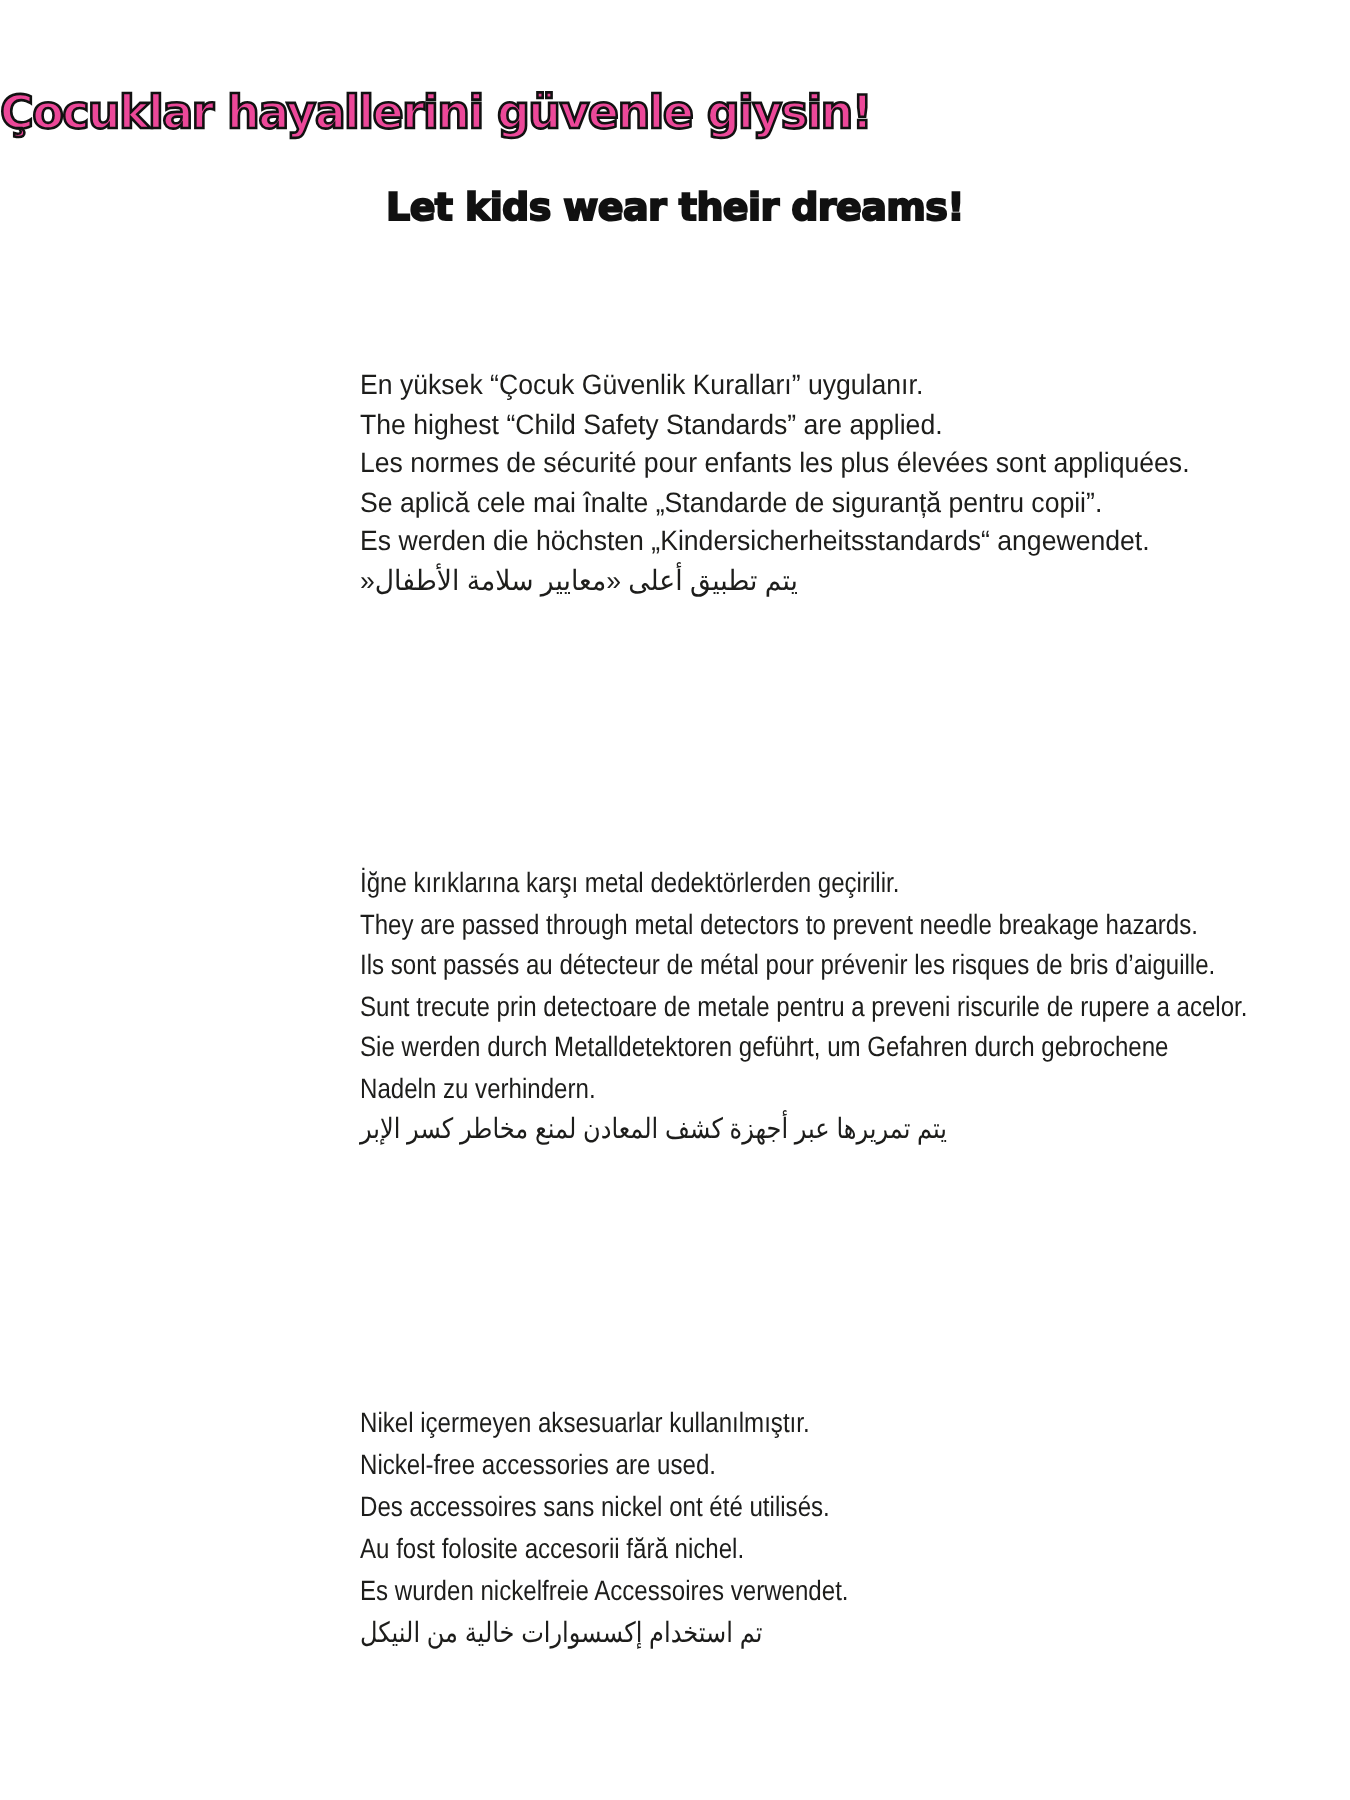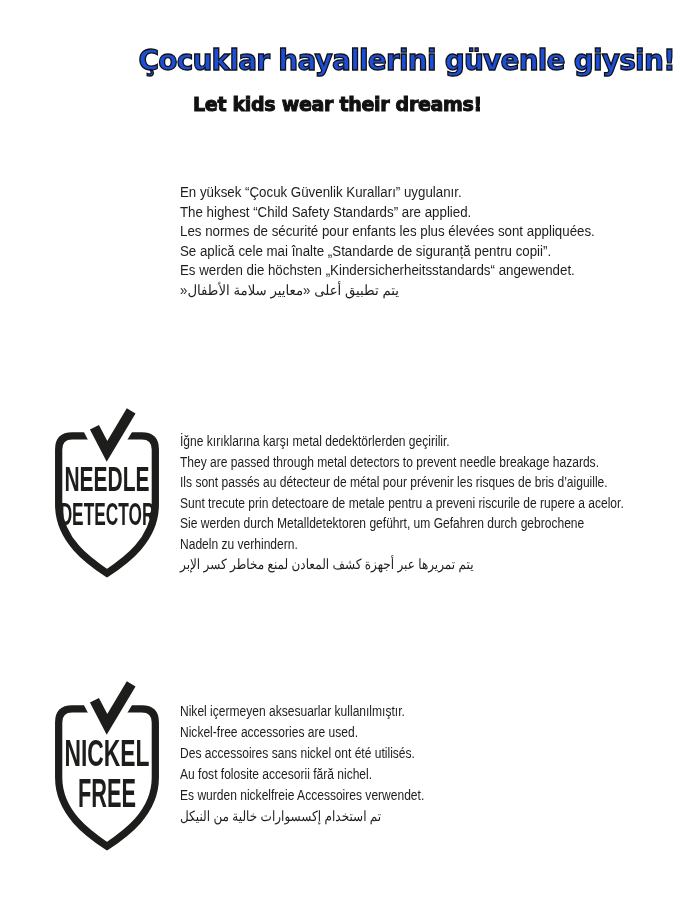--- a/index.html
+++ b/index.html
@@ -10,26 +10,26 @@
     background: #ffffff;
     overflow: hidden;
     font-family: "Liberation Sans", sans-serif;
     color: #1d1d1b;
   }
   .title {
     position: absolute;
     top: 44px;
     left: 0;
     width: 675px;
-    text-align: right;
+    text-align: left;
     font-family: "DejaVu Sans", "Liberation Sans", sans-serif;
     font-weight: bold;
-    font-size: 28px;
+    font-size: 23px;
     letter-spacing: -0.8px;
-    color: #1d4ed8;
+    color: #ec4899;
     -webkit-text-stroke: 1.3px #111111;
     white-space: nowrap;
   }
   .subtitle {
     position: absolute;
     top: 93px;
     left: 0;
     width: 675px;
     text-align: center;
     font-family: "DejaVu Sans", "Liberation Sans", sans-serif;
@@ -73,48 +73,30 @@
 
   <div class="tblock tblock-1">
     <div class="tline">En yüksek “Çocuk Güvenlik Kuralları” uygulanır.</div>
     <div class="tline">The highest “Child Safety Standards” are applied.</div>
     <div class="tline">Les normes de sécurité pour enfants les plus élevées sont appliquées.</div>
     <div class="tline">Se aplică cele mai înalte „Standarde de siguranță pentru copii”.</div>
     <div class="tline">Es werden die höchsten „Kindersicherheitsstandards“ angewendet.</div>
     <div class="tline" dir="rtl">يتم تطبيق أعلى «معايير سلامة الأطفال«</div>
   </div>
 
-  <div class="badge badge-needle">
-    <svg viewBox="0 0 120 180">
-      <path d="M60,173 C42,161 10,139 10,102 L10,45 Q10,31 24,31 L96,31 Q110,31 110,45 L110,102 C110,139 78,161 60,173 Z" fill="none" stroke="#1d1d1b" stroke-width="7.5"></path>
-      <polyline points="47,22 60,47 85,5" fill="none" stroke="#ffffff" stroke-width="24" stroke-linecap="round" stroke-linejoin="round"></polyline>
-      <polyline points="47,22 60,47 85,5" fill="none" stroke="#1d1d1b" stroke-width="10.5"></polyline>
-      <text x="60" y="88" text-anchor="middle" font-weight="bold" font-size="36" textLength="88" lengthAdjust="spacingAndGlyphs" fill="#1d1d1b" font-family="&quot;Liberation Sans&quot;, sans-serif">NEEDLE</text>
-      <text x="60" y="123" text-anchor="middle" font-weight="bold" font-size="32" textLength="98" lengthAdjust="spacingAndGlyphs" fill="#1d1d1b" font-family="&quot;Liberation Sans&quot;, sans-serif">DETECTOR</text>
-    </svg>
-  </div>
   <div class="tblock tblock-2">
     <div class="tline">İğne kırıklarına karşı metal dedektörlerden geçirilir.</div>
     <div class="tline">They are passed through metal detectors to prevent needle breakage hazards.</div>
     <div class="tline">Ils sont passés au détecteur de métal pour prévenir les risques de bris d’aiguille.</div>
     <div class="tline">Sunt trecute prin detectoare de metale pentru a preveni riscurile de rupere a acelor.</div>
     <div class="tline">Sie werden durch Metalldetektoren geführt, um Gefahren durch gebrochene</div>
     <div class="tline">Nadeln zu verhindern.</div>
     <div class="tline" dir="rtl">يتم تمريرها عبر أجهزة كشف المعادن لمنع مخاطر كسر الإبر</div>
   </div>
 
-  <div class="badge badge-nickel">
-    <svg viewBox="0 0 120 180">
-      <path d="M60,173 C42,161 10,139 10,102 L10,45 Q10,31 24,31 L96,31 Q110,31 110,45 L110,102 C110,139 78,161 60,173 Z" fill="none" stroke="#1d1d1b" stroke-width="7.5"></path>
-      <polyline points="47,22 60,47 85,5" fill="none" stroke="#ffffff" stroke-width="24" stroke-linecap="round" stroke-linejoin="round"></polyline>
-      <polyline points="47,22 60,47 85,5" fill="none" stroke="#1d1d1b" stroke-width="10.5"></polyline>
-      <text x="60" y="90" text-anchor="middle" font-weight="bold" font-size="39" textLength="88" lengthAdjust="spacingAndGlyphs" fill="#1d1d1b" font-family="&quot;Liberation Sans&quot;, sans-serif">NICKEL</text>
-      <text x="60" y="132" text-anchor="middle" font-weight="bold" font-size="42" textLength="60" lengthAdjust="spacingAndGlyphs" fill="#1d1d1b" font-family="&quot;Liberation Sans&quot;, sans-serif">FREE</text>
-    </svg>
-  </div>
   <div class="tblock tblock-3">
     <div class="tline">Nikel içermeyen aksesuarlar kullanılmıştır.</div>
     <div class="tline">Nickel-free accessories are used.</div>
     <div class="tline">Des accessoires sans nickel ont été utilisés.</div>
     <div class="tline">Au fost folosite accesorii fără nichel.</div>
     <div class="tline">Es wurden nickelfreie Accessoires verwendet.</div>
     <div class="tline" dir="rtl">تم استخدام إكسسوارات خالية من النيكل</div>
   </div>
 
 </div>

